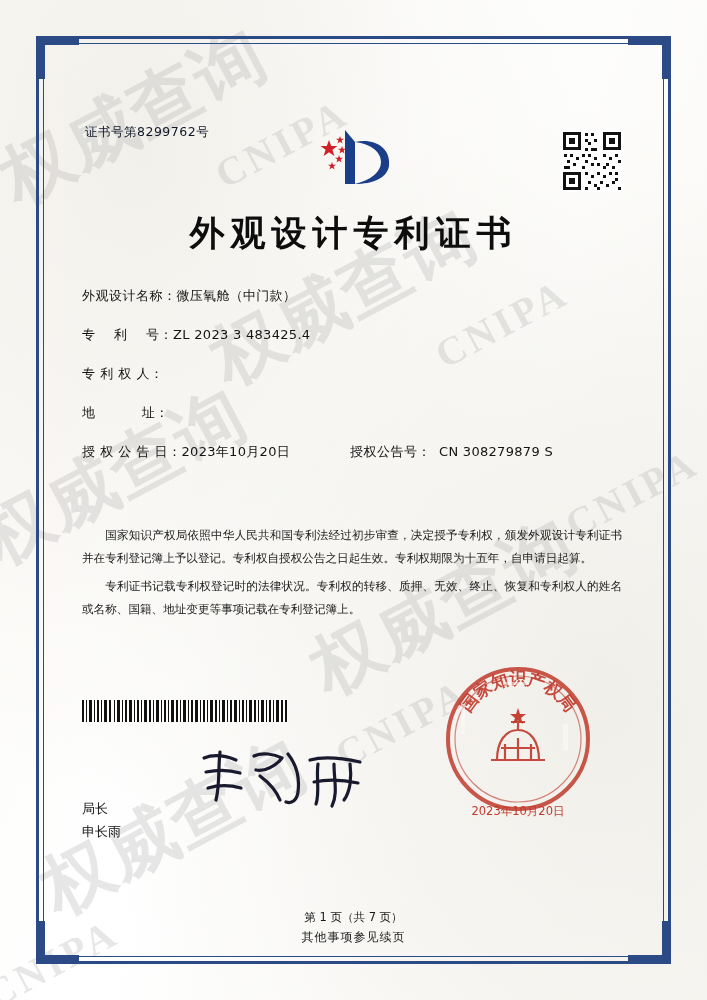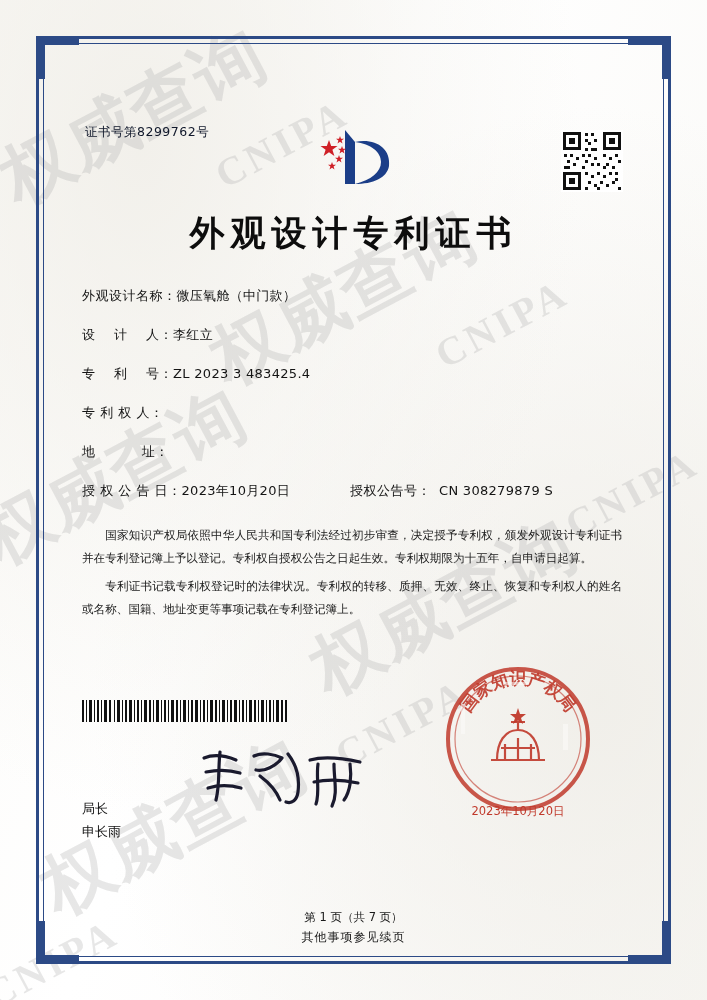--- a/index.html
+++ b/index.html
@@ -321,24 +321,20 @@
         </g>
       </svg>
     </div>
 
     <div class="title">外观设计专利证书</div>
 
     <div class="fields">
       <div class="frow">
         <span class="flabel">外观设计名称：</span>
         <span class="fvalue">微压氧舱（中门款）</span>
-      </div>
-      <div class="frow">
-        <span class="flabel">设    计    人：</span>
-        <span class="fvalue">李红立</span>
       </div>
       <div class="frow">
         <span class="flabel">专    利    号：</span>
         <span class="fvalue">ZL 2023 3 483425.4</span>
       </div>
       <div class="frow">
         <span class="flabel">专 利 权 人：</span>
       </div>
       <div class="frow">
         <span class="flabel">地          址：</span>

